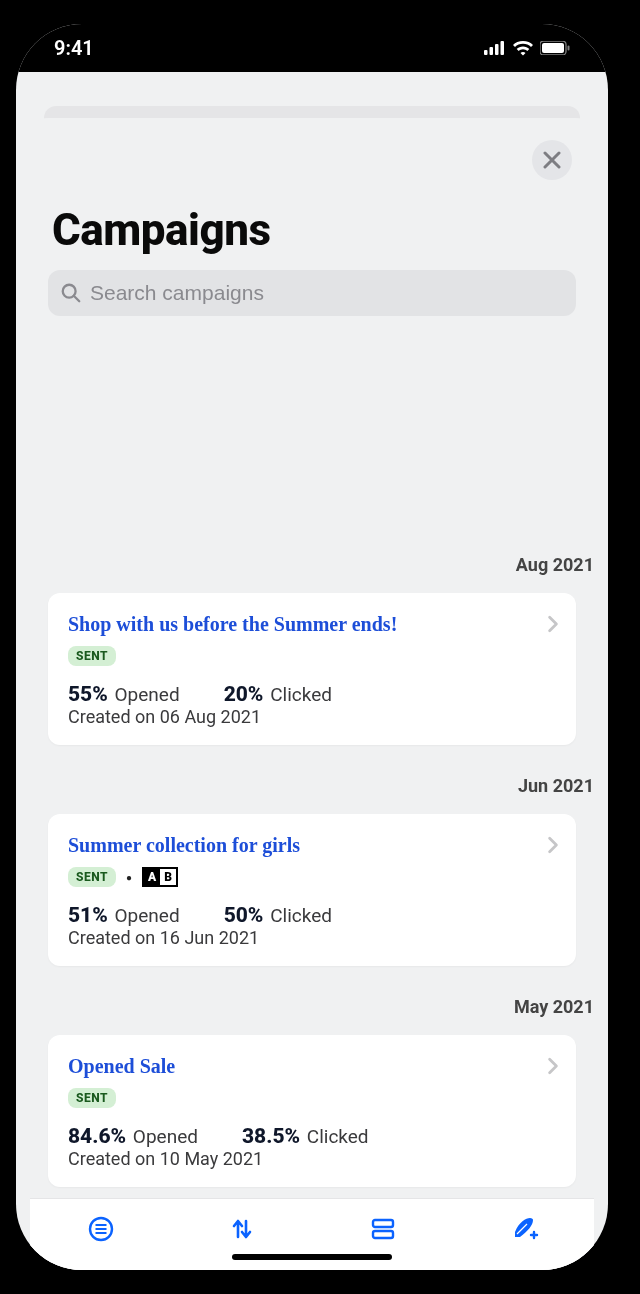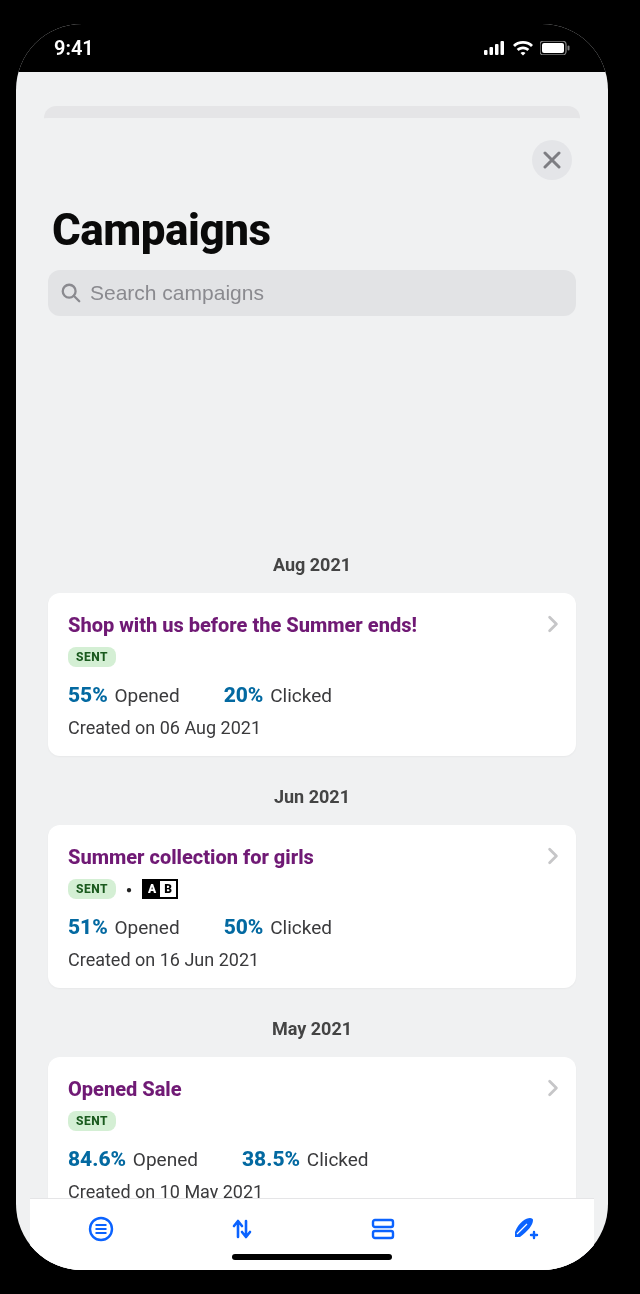--- a/index.html
+++ b/index.html
@@ -120,39 +120,40 @@
   .content {
     position: absolute;
     top: 0;
     left: 0;
     right: 0;
     bottom: 72px;
     overflow: hidden;
   }
   .list { padding-top: 212px; }
   .section-header {
-    text-align: center;
+    text-align: right;
     font-size: 18px;
     font-weight: 700;
     color: #444;
     padding: 26px 0 18px 0;
   }
   .card {
     background: #fff;
     border-radius: 12px;
     margin: 0 18px 4px 18px;
     padding: 20px 20px 18px 20px;
     box-shadow: 0 1px 2px rgba(0,0,0,0.04);
     position: relative;
   }
   .card-title {
     font-size: 20px;
     font-weight: 800;
-    color: #701a75;
+    color: #1d4ed8;
     padding-right: 30px;
+    font-family: Liberation Serif, serif;
   }
   .chevron {
     position: absolute;
     right: 16px;
     top: 22px;
     color: #c6c6c8;
   }
   .badge-row {
     display: flex;
     align-items: center;
@@ -177,22 +178,22 @@
     line-height: 1;
   }
   .ab-a { background: #000; color: #fff; padding: 2px 4px; }
   .ab-b { background: #fff; color: #000; padding: 2px 4px; }
   .stats-row {
     display: flex;
     gap: 44px;
     margin-top: 16px;
   }
   .stat { font-size: 19px; color: #3a3a3c; }
-  .stat .pct { font-weight: 800; color: #0369a1; font-size: 21px; margin-right: 2px; }
-  .created { font-size: 18px; color: #3a3a3c; margin-top: 10px; }
+  .stat .pct { font-weight: 800; color: #0f172a; font-size: 21px; margin-right: 2px; }
+  .created { font-size: 18px; color: #3a3a3c; }
   .bottom-bar {
     position: absolute;
     bottom: 0;
     left: 0;
     right: 0;
     height: 72px;
     background: #fff;
     border-top: 1px solid #e5e5e7;
     display: flex;
     align-items: center;

